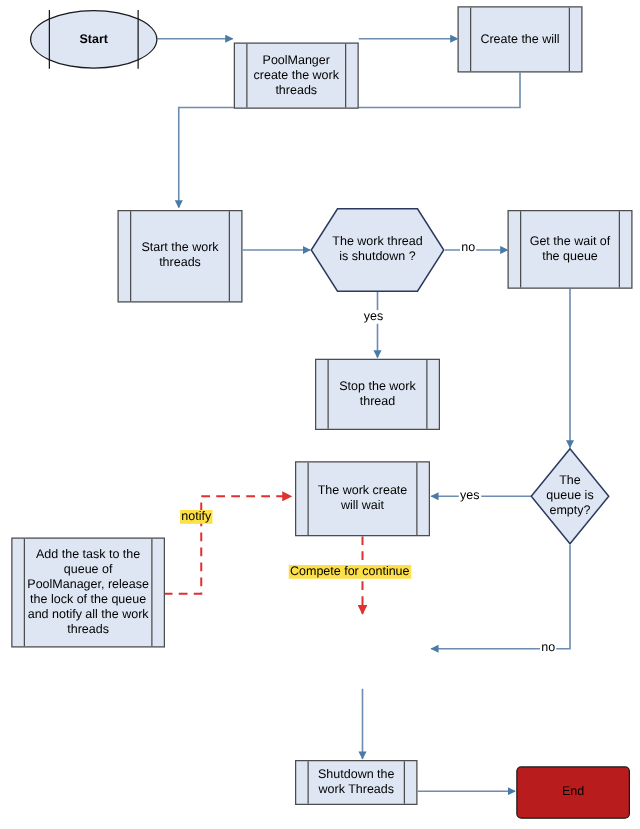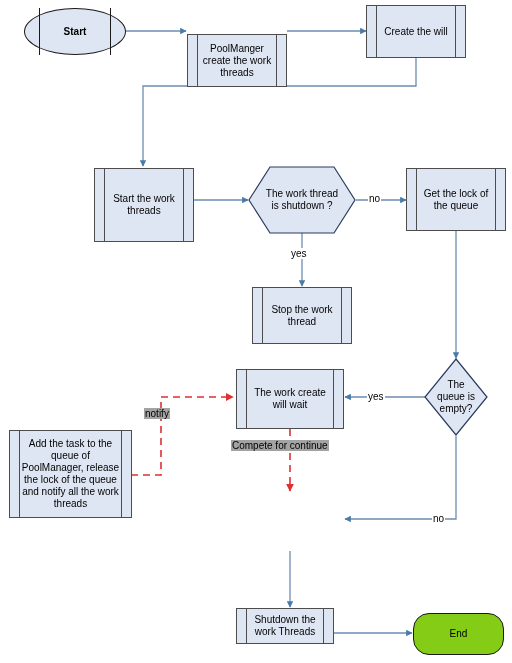--- a/index.html
+++ b/index.html
@@ -73,23 +73,23 @@
     top: -1.2px;
     bottom: -1.2px;
     width: 1.2px;
     background: #1a1a1a;
   }
   .cyl .cap.l { left: 14px; }
   .cyl .cap.r { right: 14px; }
   .cyl .txt { position: relative; z-index: 1; }
   
   .stadium {
-    background: #84cc16;
+    background: #b91c1c;
     border: 1.2px solid #1a1a1a;
-    border-radius: 16px;
+    border-radius: 4px;
   }
   
   .hex {
     background: transparent;
     border: none;
   }
   .hex svg, .dia svg {
     position: absolute;
     left: 0;
     top: 0;
@@ -106,21 +106,21 @@
   .edge-label {
     position: absolute;
     font-size: 10px;
     line-height: 11px;
     color: #000000;
     background: #ffffff;
     padding: 0 1px;
     white-space: nowrap;
     z-index: 3;
   }
-  .edge-label.red-note { background: #a3a3a3; }
+  .edge-label.red-note { background: #fde047; }
 </style>
 </head>
 <body>
 
 <div id="canvas">
 
   <svg id="edges" viewBox="0 0 512 663" width="512" height="663" xmlns="http://www.w3.org/2000/svg">
     <defs>
       <marker id="arrowBlue" viewBox="0 0 10 10" refX="9" refY="5" markerWidth="5" markerHeight="5" orient="auto-start-reverse">
         <path d="M 0 0 L 10 5 L 0 10 z" fill="#4a7ba8"></path>
@@ -198,21 +198,21 @@
       <polygon points="22,1 86,1 107,34 86,67 22,67 1,34" fill="#dfe6f3" stroke="#2b3a5e" stroke-width="1.2"></polygon>
     </svg>
     <span class="txt" style="width:78px;">The work thread is shutdown ?</span>
   </div>
 
   <div class="node proc" style="left:406px; top:168px; width:100px; height:63px;">
     <span class="inner">
       <span class="rule l"></span>
         <span class="rule r"></span>
     </span>
-    <span class="txt">Get the lock of the queue</span>
+    <span class="txt">Get the wait of the queue</span>
   </div>
 
   <div class="node proc" style="left:252px; top:287px; width:100px; height:57px;">
     <span class="inner">
       <span class="rule l"></span>
         <span class="rule r"></span>
     </span>
     <span class="txt">Stop the work thread</span>
   </div>
 
@@ -255,15 +255,15 @@
   <div class="edge-label" style="left:368px; top:193px;">no</div>
 
   <div class="edge-label" style="left:290px; top:248px;">yes</div>
 
   <div class="edge-label" style="left:367px; top:391px;">yes</div>
 
   <div class="edge-label" style="left:432px; top:513px;">no</div>
 
   <div class="edge-label red-note" style="left:144px; top:408px;">notify</div>
 
-  <div class="edge-label red-note" style="left:231px; top:440px;">Compete for continue</div>
+  <div class="edge-label red-note" style="left:231px; top:452px;">Compete for continue</div>
 
 </div>
 
 </body></html>

